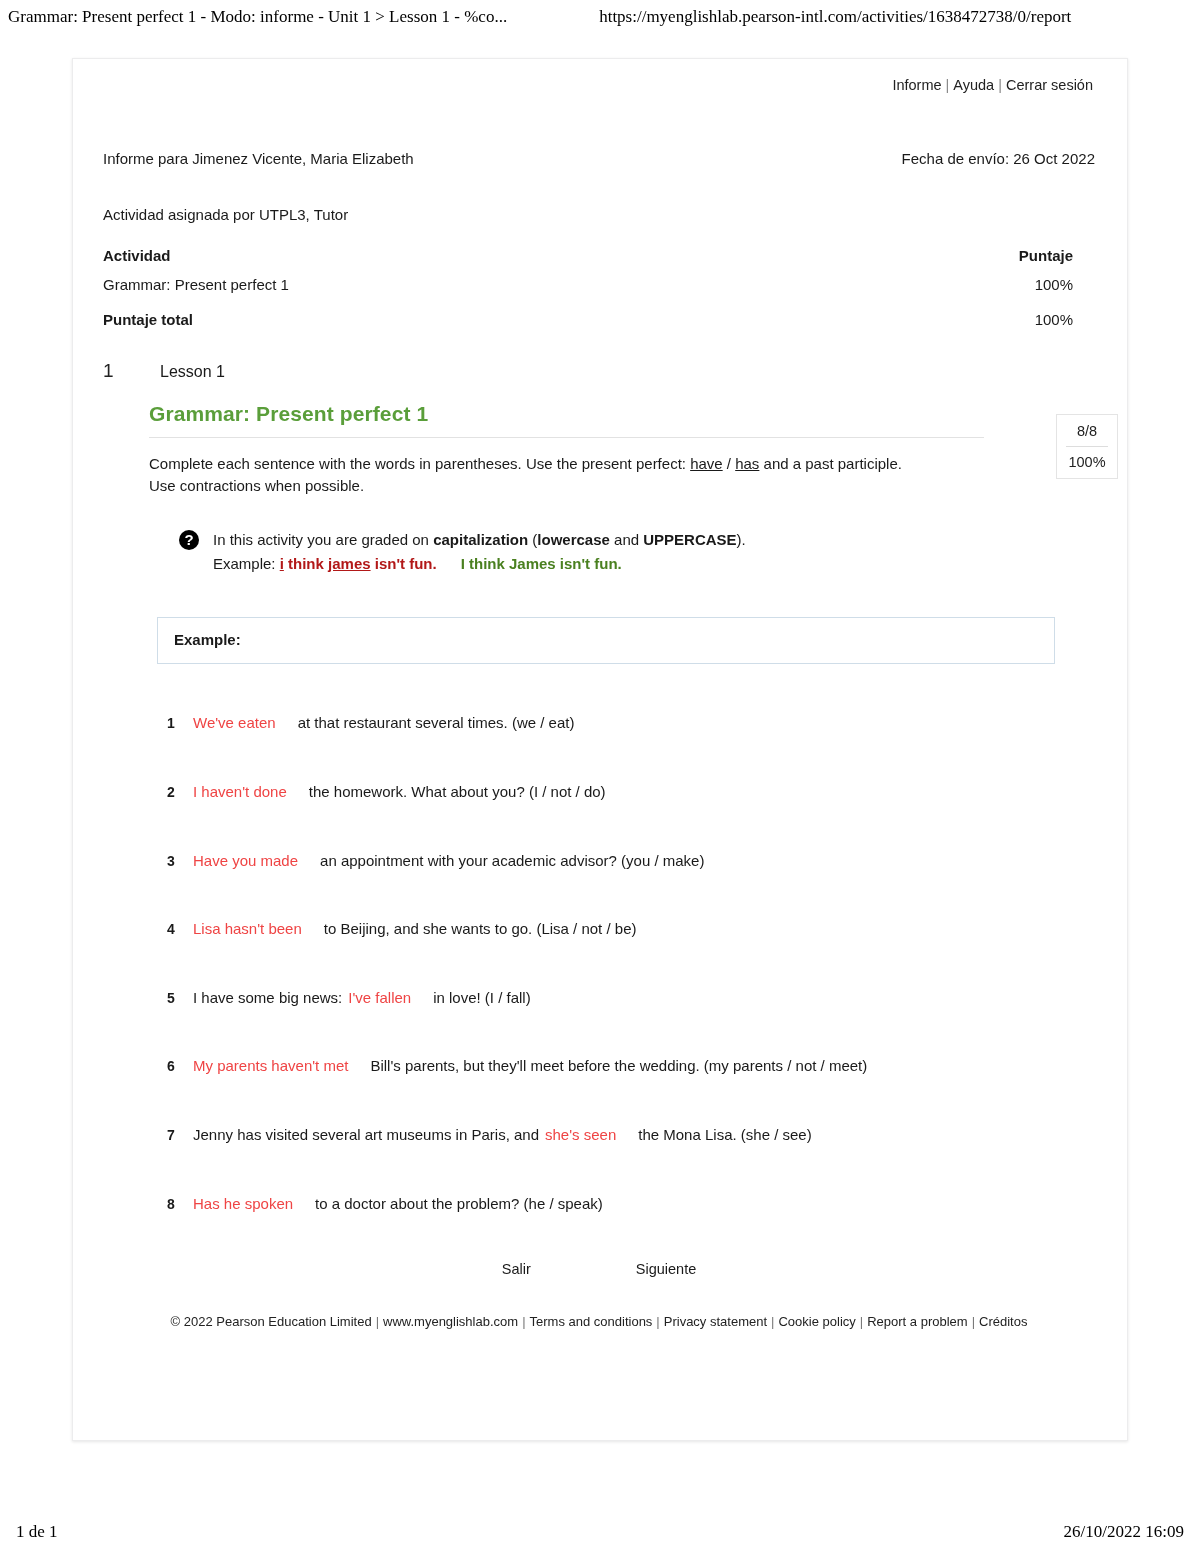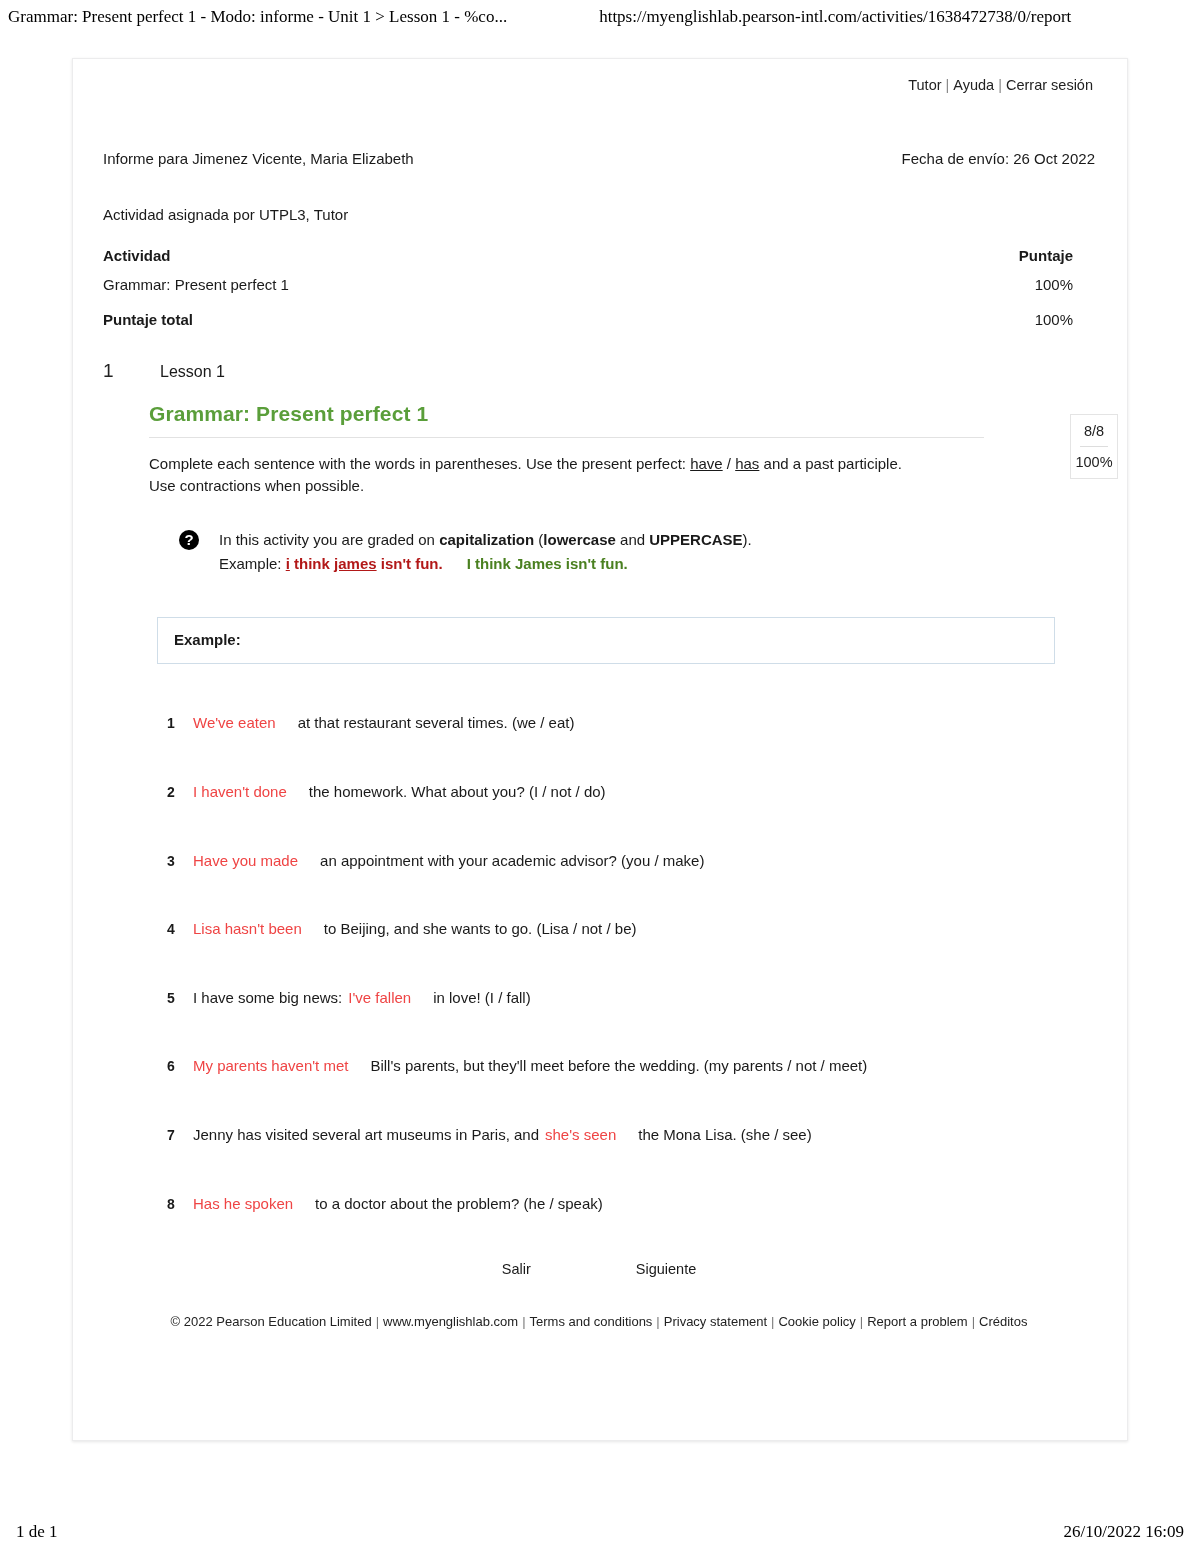--- a/index.html
+++ b/index.html
@@ -150,21 +150,21 @@
     line-height: 1.5;
     width: 760px;
     color: #1a1a1a;
   }
   .act-desc u { text-decoration: underline; }
 
   .score-box {
     position: absolute;
     right: -23px;
     top: 12px;
-    width: 48px;
+    width: 62px;
     border: 1px solid #e4e4e4;
     background: #fff;
     text-align: center;
     font-size: 14.5px;
     color: #222;
     box-sizing: border-box;
   }
   .score-box .sb-top {
     padding: 8px 0 7px 0;
   }
@@ -191,21 +191,21 @@
     background: #000000;
     color: #ffffff;
     font-size: 15px;
     font-weight: bold;
     line-height: 20px;
     text-align: center;
     flex: 0 0 auto;
     margin-top: 2px;
   }
   .note-body {
-    margin-left: 20px;
+    margin-left: 14px;
     font-size: 15px;
     line-height: 1.62;
   }
   .note-body b { font-weight: bold; }
   .ex-wrong {
     color: #b21818;
     font-weight: bold;
   }
   .ex-wrong u { text-decoration: underline; }
   .ex-right {
@@ -307,21 +307,21 @@
 
 <div class="print-header">
   <span class="ph-title">Grammar: Present perfect 1 - Modo: informe - Unit 1 &gt; Lesson 1 - %co...</span>
   <span class="ph-url">https://myenglishlab.pearson-intl.com/activities/1638472738/0/report</span>
 </div>
 
 <div class="page-card">
   <div class="card-inner">
 
     <div class="topnav">
-      <a href="#">Tutor</a><span class="sep">|</span><a href="#">Ayuda</a><span class="sep">|</span><a href="#">Cerrar sesión</a>
+      <a href="#">Informe</a><span class="sep">|</span><a href="#">Ayuda</a><span class="sep">|</span><a href="#">Cerrar sesión</a>
     </div>
 
     <div class="meta">
       <div class="meta-row">
         <span>Informe para Jimenez Vicente, Maria Elizabeth</span>
         <span>Fecha de envío: 26 Oct 2022</span>
       </div>
       <div class="meta-row spaced">
         <span>Actividad asignada por UTPL3, Tutor</span>
         <span></span>

